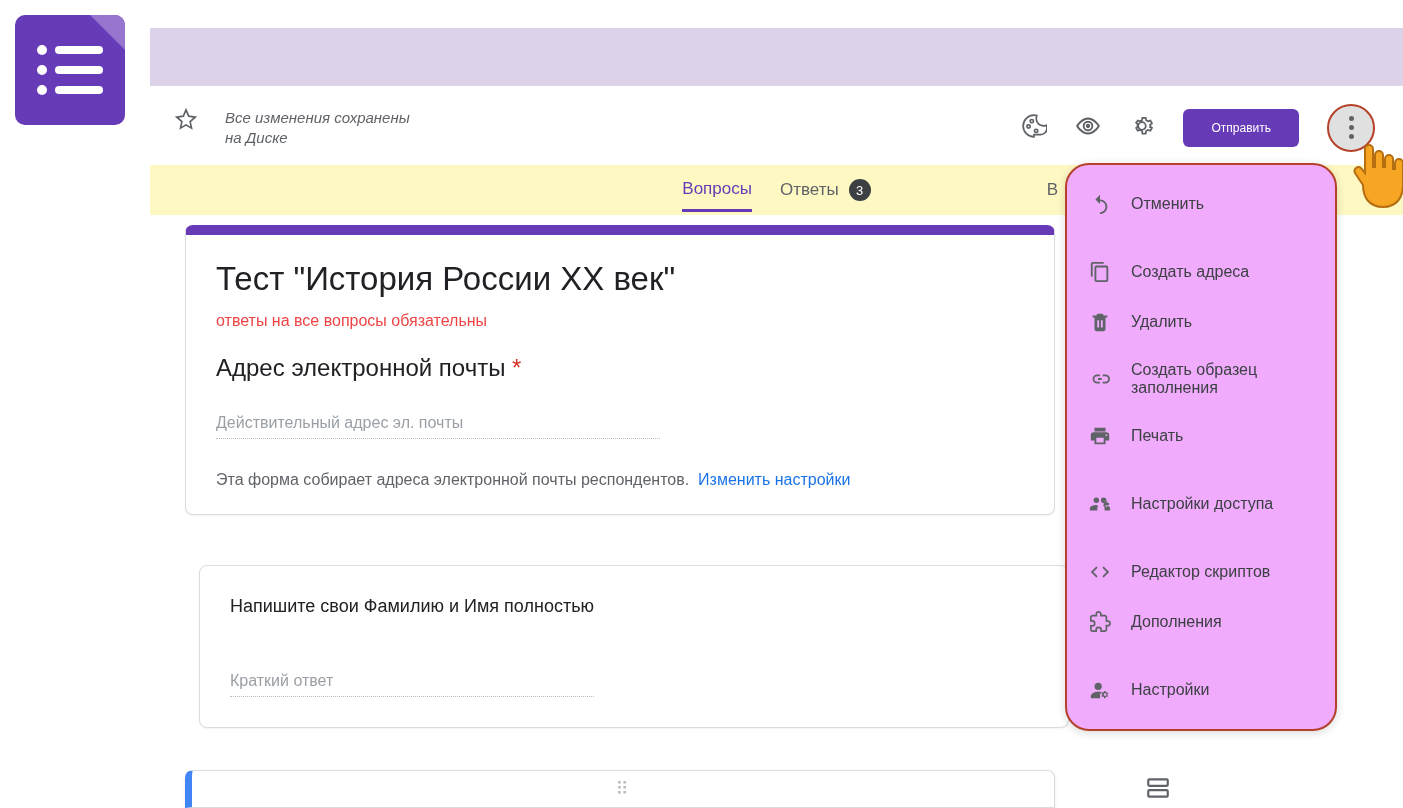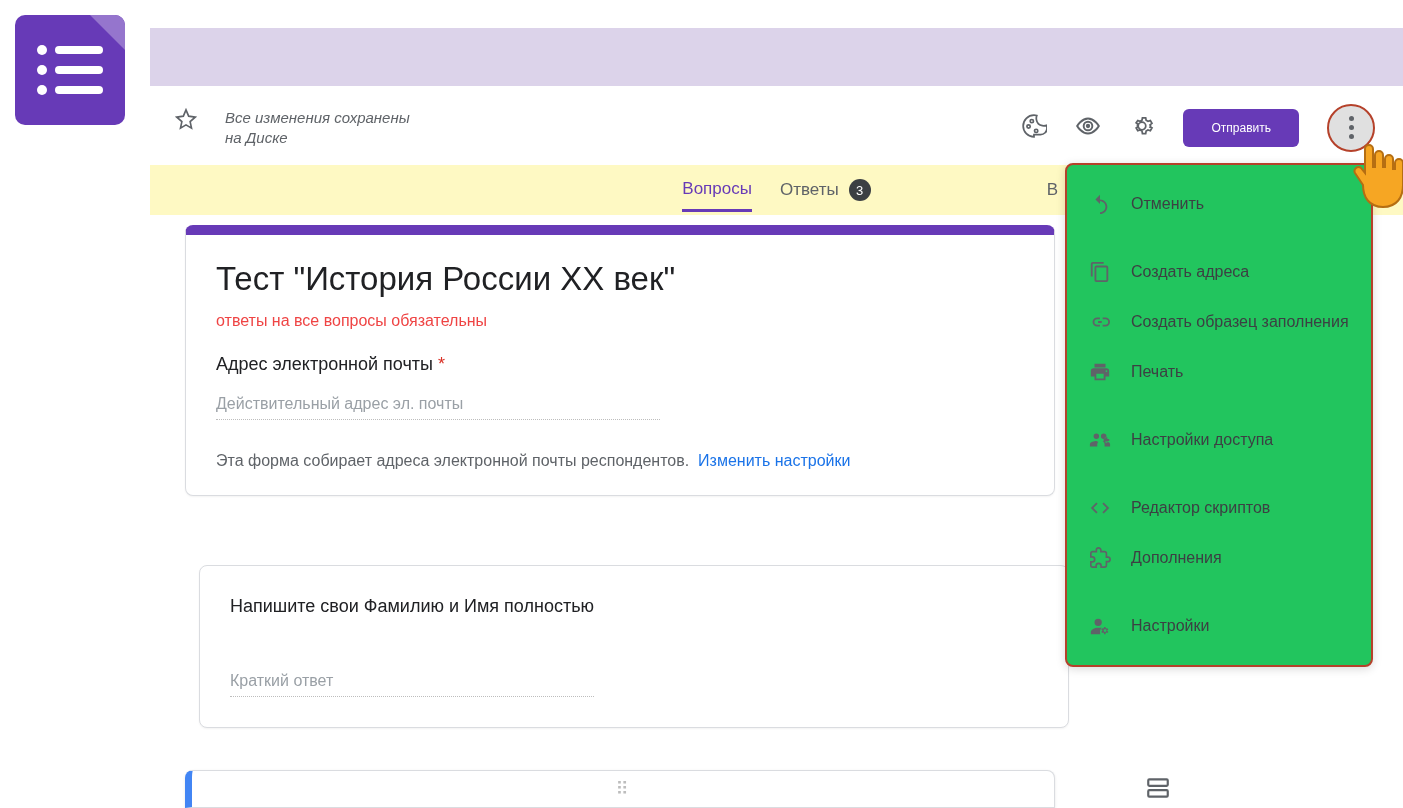--- a/index.html
+++ b/index.html
@@ -29,34 +29,34 @@
   
   .tabs { position: absolute; top: 165px; left: 150px; right: 0; height: 50px; background: #fef9c3; display: flex; align-items: center; justify-content: center; gap: 28px; }
   .tab { font-size: 17px; color: #5f6368; padding: 10px 0; cursor: pointer; display: flex; align-items: center; gap: 10px; }
   .tab.active { color: #673ab7; border-bottom: 3px solid #673ab7; font-weight: 500; }
   .badge { background: #3c4043; color: #fff; border-radius: 50%; width: 22px; height: 22px; display: flex; align-items: center; justify-content: center; font-size: 13px; }
   .tab-letter { position: absolute; right: 345px; color: #5f6368; font-size: 17px; }
   
   .form-card { position: absolute; top: 225px; left: 185px; width: 870px; background: #fff; border-radius: 8px; border: 1px solid #dadce0; border-top: 10px solid #673ab7; padding: 25px 30px 25px 30px; box-shadow: 0 1px 2px rgba(0,0,0,0.05); }
   .form-title { font-size: 33px; color: #202124; font-weight: 400; margin-bottom: 14px; }
   .form-desc { font-size: 16px; color: #ef4444; margin-bottom: 24px; }
-  .email-label { font-size: 18px; color: #202124; margin-bottom: 20px; }
+  .email-label { font-size: 24px; color: #202124; margin-bottom: 32px; }
   .required-star { color: #d93025; }
   .email-input-placeholder { color: #9aa0a6; font-size: 16px; border-bottom: 1px dotted #bdbdbd; padding-bottom: 6px; width: 55%; margin-bottom: 32px; }
   .collect-notice { font-size: 16px; color: #5f6368; }
   .change-link { color: #1a73e8; cursor: pointer; }
   
   .question-card { position: absolute; top: 565px; left: 185px; width: 870px; background: #fff; border-radius: 8px; border: 1px solid #dadce0; padding: 30px; box-shadow: 0 1px 2px rgba(0,0,0,0.05); margin-left: 14px; }
   .question-title { font-size: 18px; color: #202124; margin-bottom: 55px; }
   .short-answer { color: #9aa0a6; font-size: 16px; border-bottom: 1px dotted #bdbdbd; padding-bottom: 6px; width: 45%; }
   
   .selected-card { position: absolute; top: 770px; left: 185px; width: 870px; height: 38px; background: #fff; border-radius: 8px 8px 0 0; border: 1px solid #dadce0; border-left: 7px solid #4285f4; box-shadow: 0 1px 3px rgba(0,0,0,0.1); display:flex; align-items:center; justify-content:center; overflow:hidden; }
   .drag-handle { color: #bdbdbd; font-size: 18px; letter-spacing: 2px; }
   
-  .dropdown-menu { position: absolute; top: 163px; left: 1065px; width: 308px; background: #22c55e; border: 2px solid #b5412a; border-radius: 8px; padding: 14px 0; box-shadow: 0 2px 10px rgba(0,0,0,0.15); }
+  .dropdown-menu { position: absolute; top: 163px; left: 1065px; width: 272px; background: #f0abfc; border: 2px solid #b5412a; border-radius: 24px; padding: 14px 0; box-shadow: 0 2px 10px rgba(0,0,0,0.15); }
   .menu-item { display: flex; align-items: center; gap: 20px; padding: 14px 22px; cursor: pointer; font-size: 16px; color: #3c4043; }
   .menu-icon { width: 22px; height: 22px; display: flex; align-items: center; justify-content: center; color: #5f6368; }
   .menu-icon svg { width: 22px; height: 22px; fill: currentColor; }
   .menu-divider { height: 18px; }
   
   .cursor-hand { position: absolute; top: 133px; left: 1343px; width: 70px; height: 85px; pointer-events: none; }
   
   .bottom-icon { position: absolute; top: 775px; left: 1145px; color: #5f6368; }
   .bottom-icon svg { width: 26px; height: 26px; fill: none; stroke: currentColor; stroke-width: 2; }
 </style>
@@ -168,20 +168,28 @@
     <span class="menu-icon">
         <svg viewBox="0 0 24 24">
           <path d="M16 1H4a2 2 0 00-2 2v14h2V3h12V1zm3 4H8a2 2 0 00-2 2v14a2 2 0 002 2h11a2 2 0 002-2V7a2 2 0 00-2-2zm0 16H8V7h11v14z"></path>
         </svg>
       </span>
     <span>Создать адреса</span>
   </div>
   <div class="menu-item">
     <span class="menu-icon">
         <svg viewBox="0 0 24 24">
+          <path d="M6 7h12v13a2 2 0 01-2 2H8a2 2 0 01-2-2V7zm3-4h6l1 2h4v2H4V5h4l1-2zM9 10v8h2v-8H9zm4 0v8h2v-8h-2z"></path>
+        </svg>
+      </span>
+    <span>Удалить</span>
+  </div>
+  <div class="menu-item">
+    <span class="menu-icon">
+        <svg viewBox="0 0 24 24">
           <path d="M3.9 12a5 5 0 015-5h3v2H8.9a3 3 0 000 6h3v2H8.9a5 5 0 01-5-5zm6-1h4v2h-4v-2zm5-4h3a5 5 0 010 10h-3v-2h3a3 3 0 000-6h-3V7z"></path>
         </svg>
       </span>
     <span>Создать образец заполнения</span>
   </div>
   <div class="menu-item">
     <span class="menu-icon">
         <svg viewBox="0 0 24 24">
           <path d="M19 8H5a3 3 0 00-3 3v6h4v4h12v-4h4v-6a3 3 0 00-3-3zm-3 11H8v-5h8v5zm3-7a1 1 0 110-2 1 1 0 010 2zM18 3H6v4h12V3z"></path>
         </svg>

